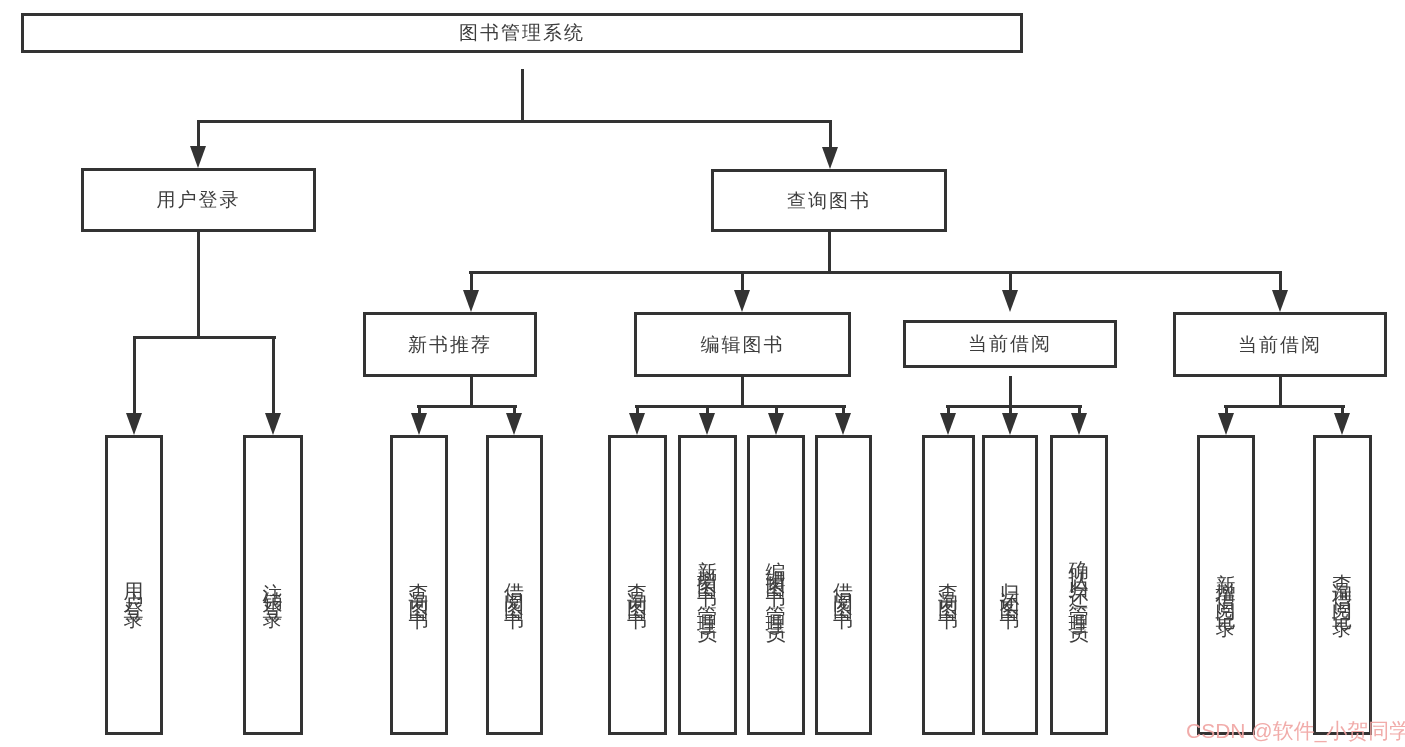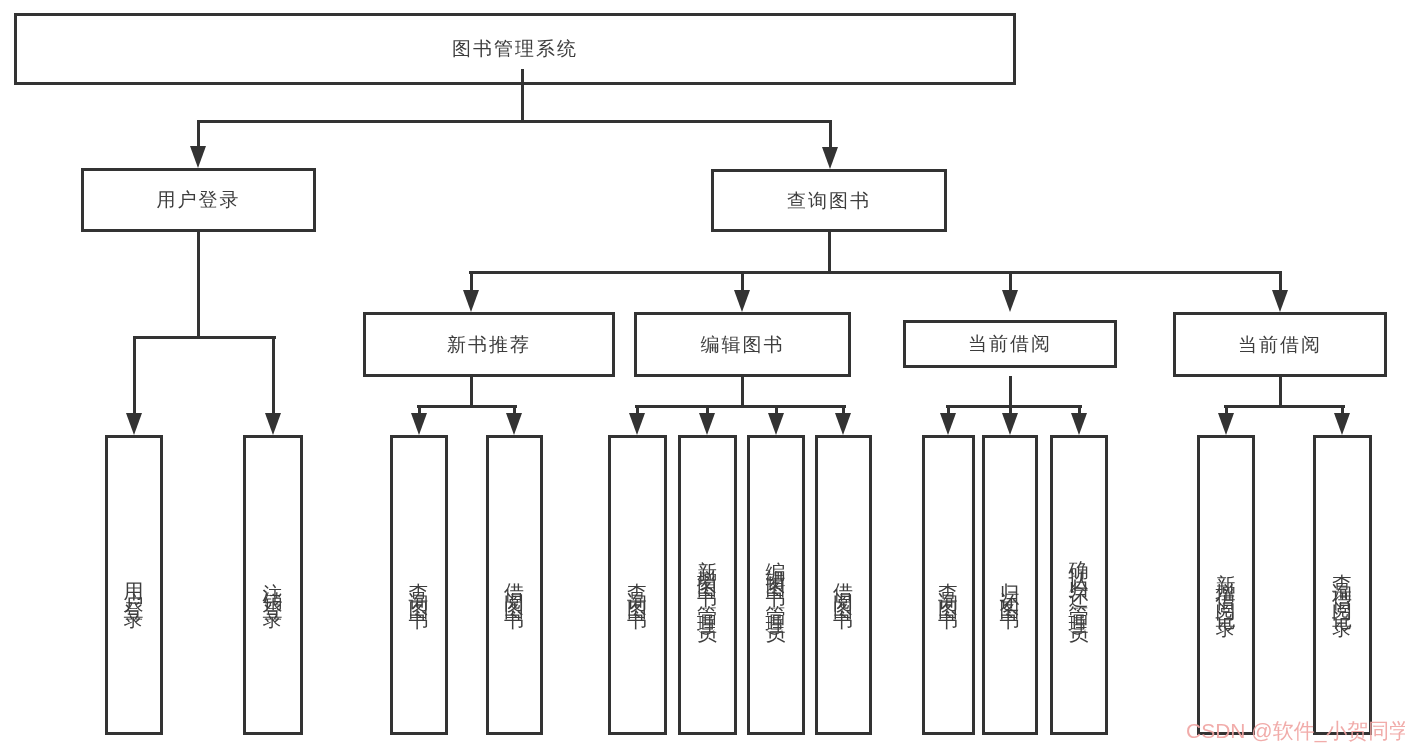--- a/index.html
+++ b/index.html
@@ -28,33 +28,33 @@
   .watermark {
     position:absolute; left:1186px; top:717px; z-index:5;
     font-size:21px; color:#F0A5A3; opacity:0.92; white-space:nowrap;
   }
 </style>
 </head>
 <body>
 
 <div class="canvas">
 
-  <div class="box" style="left:14px;top:13px;width:1002px;height:72px">
+  <div class="box" style="left:21px;top:13px;width:1002px;height:40px">
     <span class="lbl">图书管理系统</span>
   </div>
 
   <div class="box" style="left:81px;top:168px;width:235px;height:64px">
     <span class="lbl">用户登录</span>
   </div>
 
   <div class="box" style="left:711px;top:169px;width:236px;height:63px">
     <span class="lbl">查询图书</span>
   </div>
 
-  <div class="box" style="left:363px;top:312px;width:252px;height:65px">
+  <div class="box" style="left:363px;top:312px;width:174px;height:65px">
     <span class="lbl">新书推荐</span>
   </div>
   <div class="box" style="left:634px;top:312px;width:217px;height:65px">
     <span class="lbl">编辑图书</span>
   </div>
   <div class="box" style="left:903px;top:320px;width:214px;height:48px">
     <span class="lbl">当前借阅</span>
   </div>
   <div class="box" style="left:1173px;top:312px;width:214px;height:65px">
     <span class="lbl">当前借阅</span>

